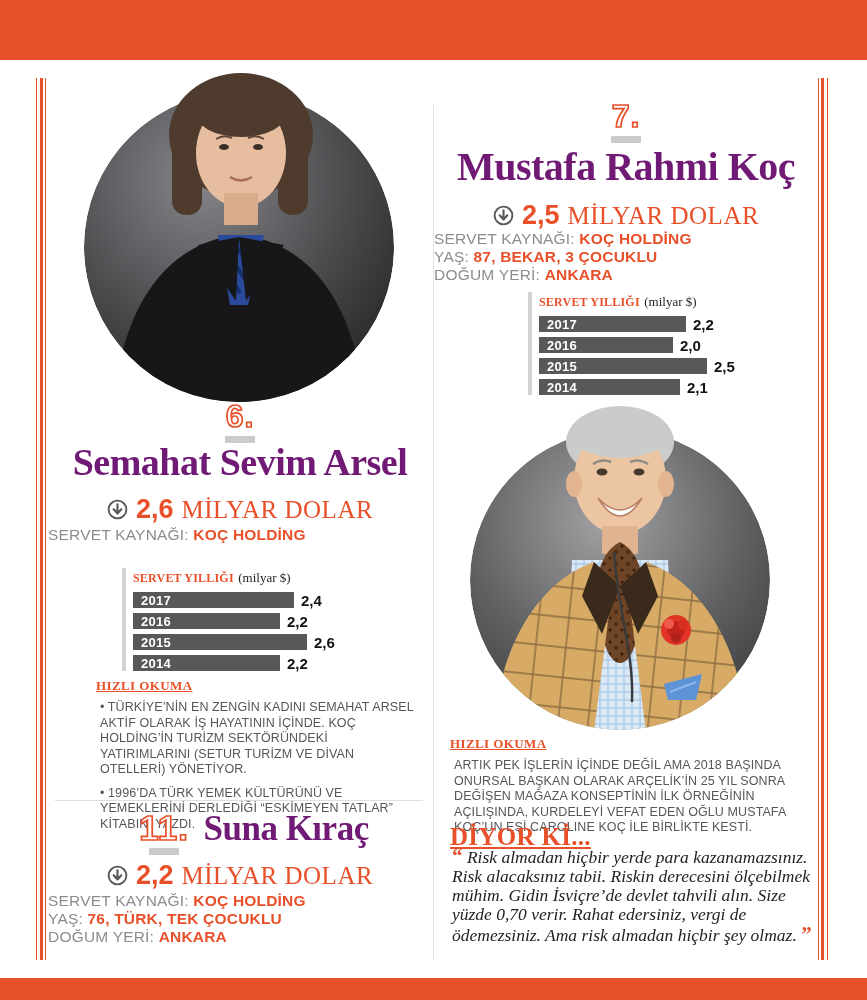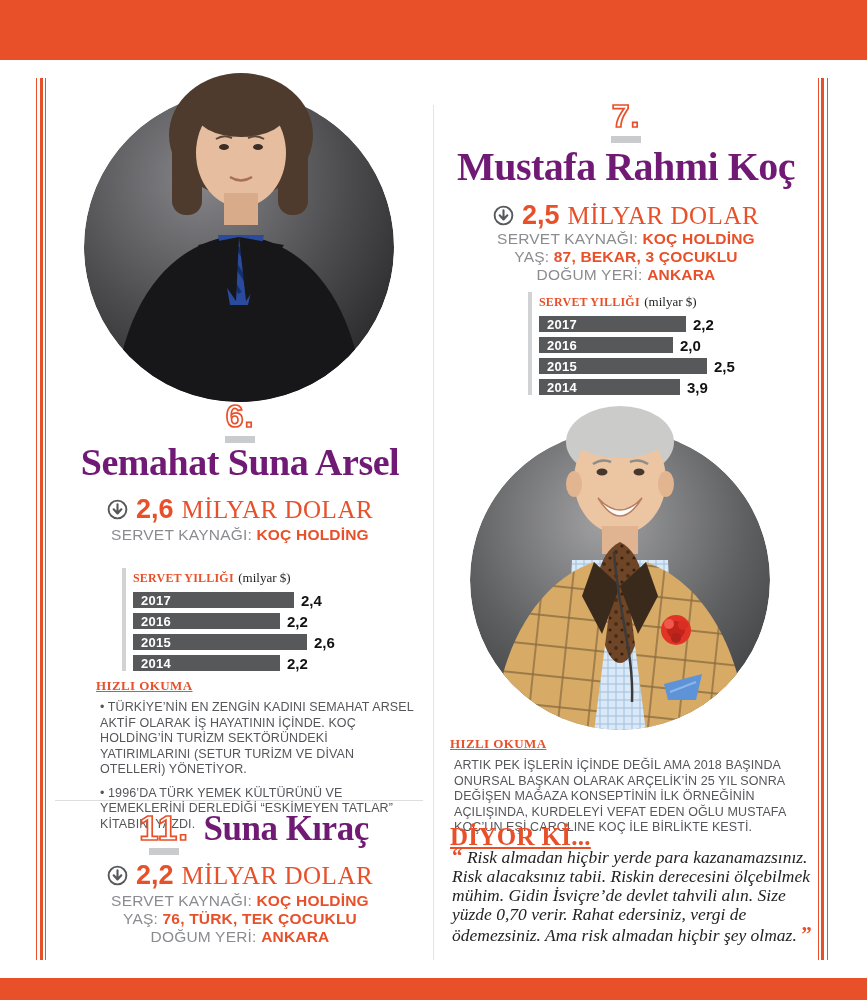--- a/index.html
+++ b/index.html
@@ -30,21 +30,21 @@
 
   .name{font-family:"Liberation Serif",serif;font-weight:900;color:#701a75;
         letter-spacing:-0.5px;line-height:1.1;white-space:nowrap;}
   .name.big{font-size:38px;}
   .name.med{font-size:35px;}
 
   .worth{display:flex;justify-content:center;align-items:center;gap:8px;}
   .worth-num{font-weight:700;font-size:27px;color:#e8502a;}
   .worth-unit{font-family:"Liberation Serif",serif;font-size:25px;color:#e8502a;letter-spacing:0.5px;}
 
-  .info-line{text-align:center;font-size:15.5px;line-height:18px;}
+  .info-line{text-align:left;font-size:15.5px;line-height:18px;}
   .info-line .lbl{color:#8a8c8f;font-weight:500;letter-spacing:0.2px;}
   .info-line .val{color:#e8502a;font-weight:700;letter-spacing:0.2px;}
 
   .chart{border-left:4px solid #d1d2d4;padding-left:7px;}
   .chart-title{font-family:"Liberation Serif",serif;font-weight:700;font-size:12px;color:#e8502a;
                letter-spacing:0.2px;line-height:18px;}
   .chart-sub{font-family:"Liberation Serif",serif;font-weight:400;font-size:13px;color:#1e1e1e;}
   .bar-row{display:flex;align-items:center;height:16px;margin-top:5px;}
   .bar{height:16px;background:#57585a;display:flex;align-items:center;}
   .bar .yr{color:#ffffff;font-weight:700;font-size:13px;padding-left:8px;letter-spacing:0.3px;}
@@ -101,21 +101,21 @@
       <path d="M161,182 L120,190 L158,246 Z" fill="#17171a"></path>
       <path d="M161,182 L206,190 L168,246 Z" fill="#17171a"></path>
     </g>
   </svg>
 
   <div class="abs centered" style="left:48px;top:400px;width:384px;">
     <div class="rank">6.</div>
     <div class="rank-bar"></div>
   </div>
 
-  <div class="abs centered name big" style="left:48px;top:442px;width:384px;">Semahat Suna Arsel</div>
+  <div class="abs centered name big" style="left:48px;top:442px;width:384px;">Semahat Sevim Arsel</div>
 
   <div class="abs worth" style="left:48px;top:494px;width:384px;">
     <svg width="21" height="21" viewBox="0 0 22 22">
       <circle cx="11" cy="11" r="9.3" fill="none" stroke="#57585a" stroke-width="2"></circle>
       <path d="M11 5.5 V14.2 M7 10.8 L11 15.2 L15 10.8" stroke="#57585a" stroke-width="2.2" fill="none" stroke-linecap="round" stroke-linejoin="round"></path>
     </svg>
     <span class="worth-num">2,6</span>
     <span class="worth-unit">MİLYAR DOLAR</span>
   </div>
 
@@ -227,21 +227,21 @@
         <div class="bar-row">
           <div class="bar" style="width: 168px; background: rgb(87, 88, 90);">
             <span class="yr">2015</span>
           </div>
           <span class="bar-val">2,5</span>
         </div>
         <div class="bar-row">
           <div class="bar" style="width: 141px; background: rgb(87, 88, 90);">
             <span class="yr">2014</span>
           </div>
-          <span class="bar-val">3,9</span>
+          <span class="bar-val">2,1</span>
         </div>
       </div>
   </div>
 
   <svg class="abs" style="left:468px;top:392px;" width="304" height="340" viewBox="0 0 304 340">
     <defs>
       <radialGradient id="gBgR" cx="45%" cy="30%" r="85%">
         <stop offset="0%" stop-color="#a2a2a4"></stop>
           <stop offset="55%" stop-color="#5f6062"></stop>
           <stop offset="100%" stop-color="#333436"></stop>

